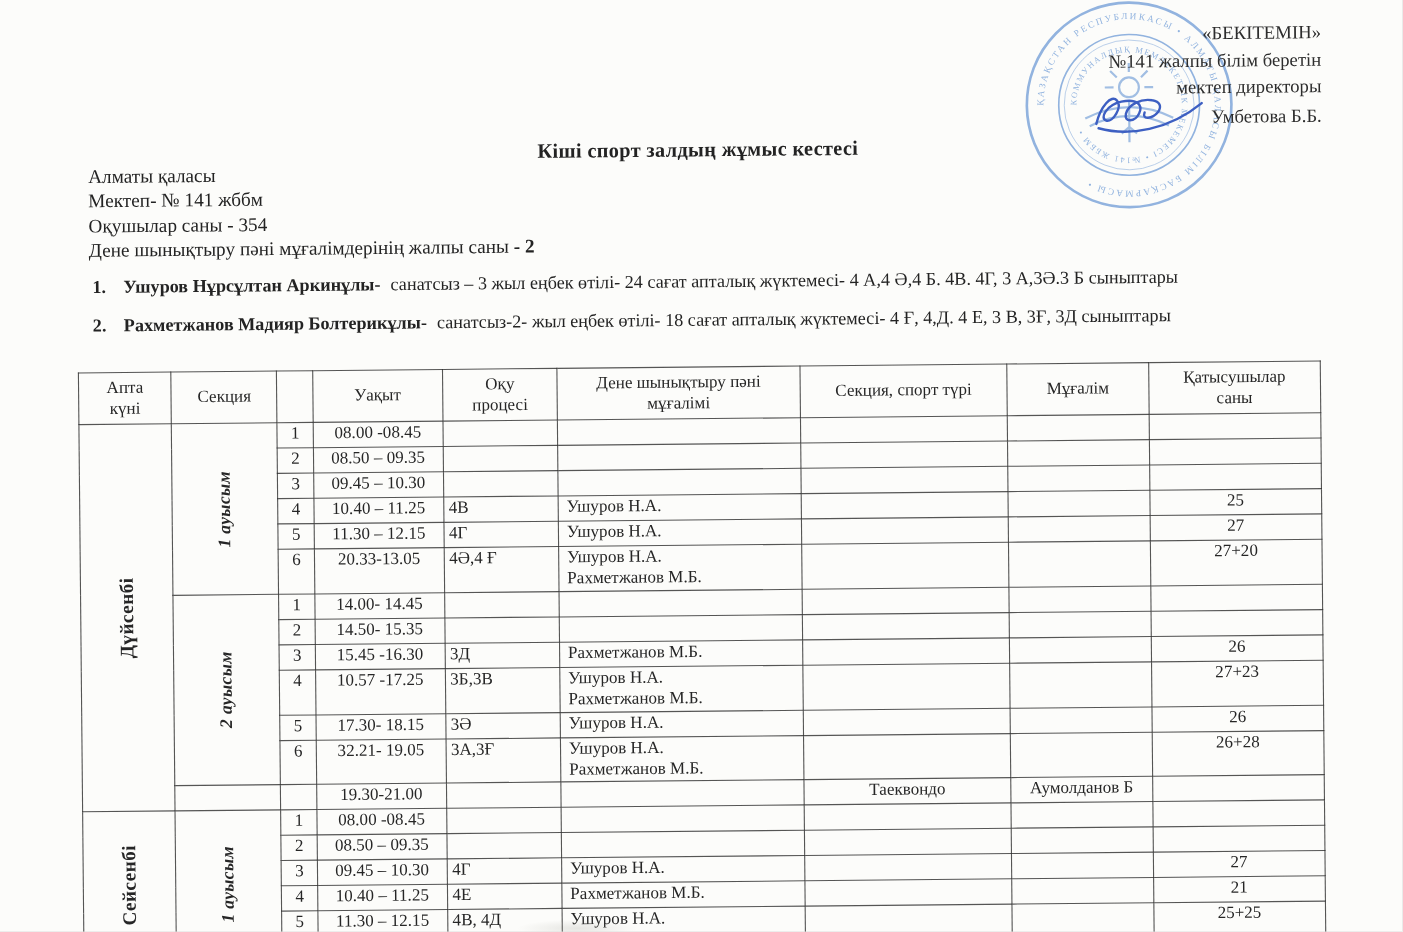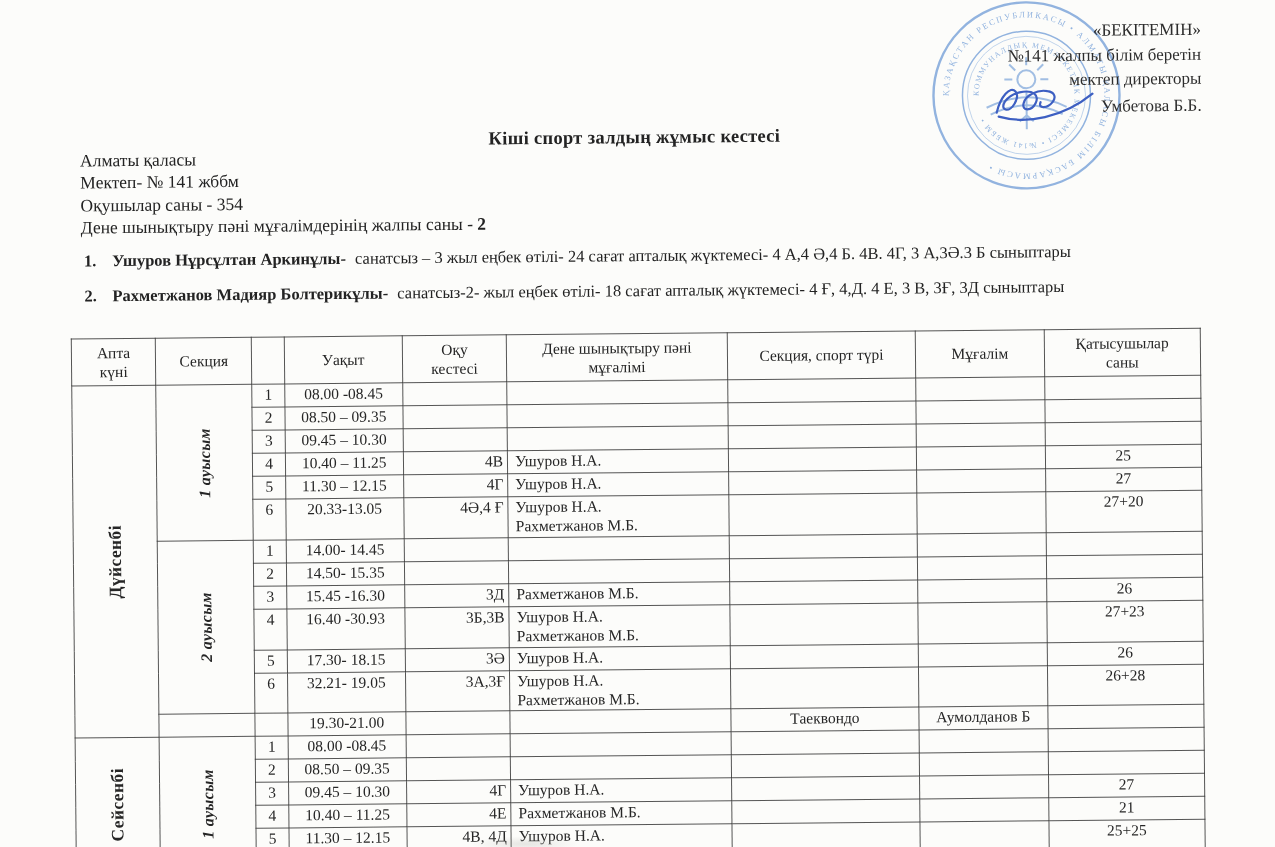--- a/index.html
+++ b/index.html
@@ -35,21 +35,21 @@
   table.sched{position:absolute;top:338px;left:72px;border-collapse:collapse;
               table-layout:fixed;width:1130px;font-size:15.5px;color:#262626;}
   .sched th,.sched td{border:1px solid rgba(48,48,48,.82);padding:1px 4px;
                       vertical-align:top;overflow:hidden;}
   .sched th{font-weight:normal;text-align:center;vertical-align:middle;
             height:44px;line-height:1.25;white-space:pre-line;padding:1px 2px;}
   .sched td{height:20px;line-height:1.22;}
   tr.tall td{height:35px;}
   td.c-num{text-align:center;padding:1px 0;}
   td.c-time{text-align:center;white-space:nowrap;}
-  td.c-cls{text-align:right;}
+  td.c-cls{text-align:left;}
   td.c-teacher{white-space:pre-line;padding-left:7px;}
   td.c-sec{text-align:center;}
   td.c-coach{text-align:center;}
   td.c-count{text-align:center;}
   td.day-cell,td.shift-cell{position:relative;padding:0;}
   .rot{position:absolute;inset:0;display:flex;align-items:center;justify-content:center;}
   .rot span{transform:rotate(-90deg);white-space:nowrap;}
   .day-cell .rot span{font-weight:bold;font-size:17.5px;letter-spacing:.4px;}
   .shift-cell .rot span{font-style:italic;font-weight:600;font-size:16px;letter-spacing:.3px;}
 
@@ -140,21 +140,21 @@
           <col style="width: 156px;">
         </colgroup>
         <thead>
           <tr>
             <th>Апта
 күні</th>
             <th>Секция</th>
             <th></th>
             <th>Уақыт</th>
             <th>Оқу
-кестесі</th>
+процесі</th>
             <th>Дене шынықтыру пәні
 мұғалімі</th>
             <th>Секция, спорт түрі</th>
             <th>Мұғалім</th>
             <th>Қатысушылар
 саны</th>
           </tr>
         </thead>
         <tbody>
           <tr>
@@ -249,21 +249,21 @@
             <td class="c-num">3</td>
             <td class="c-time">15.45 -16.30</td>
             <td class="c-cls">3Д</td>
             <td class="c-teacher">Рахметжанов М.Б.</td>
             <td class="c-sec"></td>
             <td class="c-coach"></td>
             <td class="c-count">26</td>
           </tr>
           <tr class="tall">
             <td class="c-num">4</td>
-            <td class="c-time">16.40 -30.93</td>
+            <td class="c-time">10.57 -17.25</td>
             <td class="c-cls">3Б,3В</td>
             <td class="c-teacher">Ушуров Н.А.
 Рахметжанов М.Б.</td>
             <td class="c-sec"></td>
             <td class="c-coach"></td>
             <td class="c-count">27+23</td>
           </tr>
           <tr>
             <td class="c-num">5</td>
             <td class="c-time">17.30- 18.15</td>

